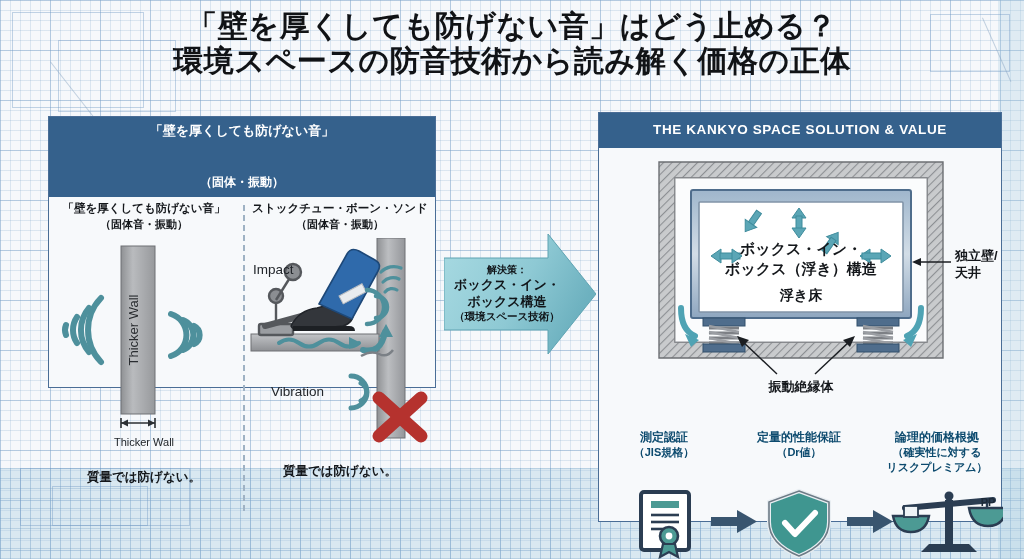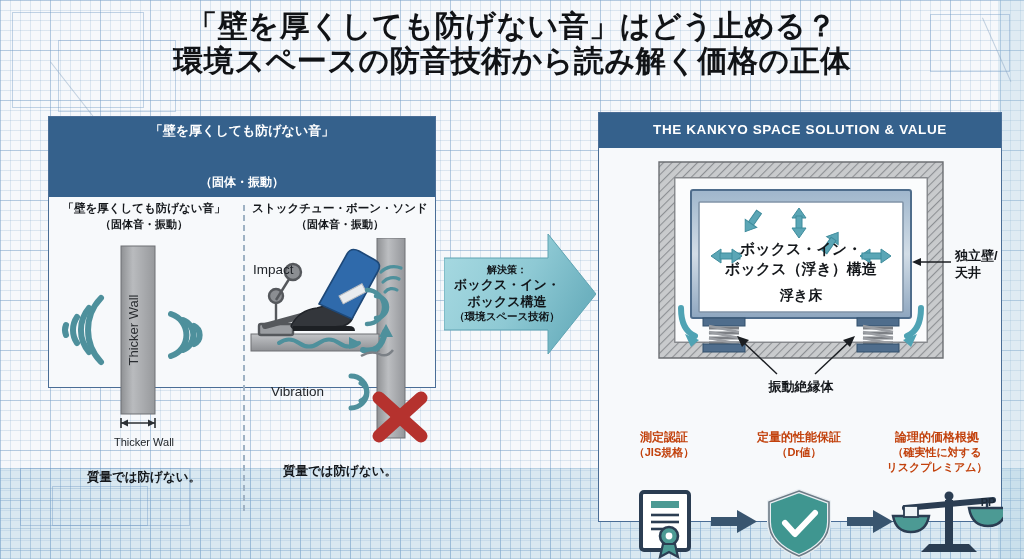--- a/index.html
+++ b/index.html
@@ -90,21 +90,21 @@
   }
   .mono-lab {
     position: absolute; font-size: 11px; color: #22262b;
     font-family: "Liberation Sans", sans-serif;
   }
 
   
   .right-body { position: relative; height: 355px; }
   .metric-col {
     position: absolute; top: 282px; text-align: center;
-    font-size: 12px; font-weight: 700; color: #c2410c; line-height: 1.3;
+    font-size: 12px; font-weight: 700; color: #0c4a6e; line-height: 1.3;
   }
   .metric-col .sub { font-size: 11px; font-weight: 700; }
 
   
   #center-arrow {
     position: absolute; left: 444px; top: 232px;
     width: 152px; height: 124px; z-index: 5;
   }
   #center-arrow .txt {
     position: absolute; inset: 0;

